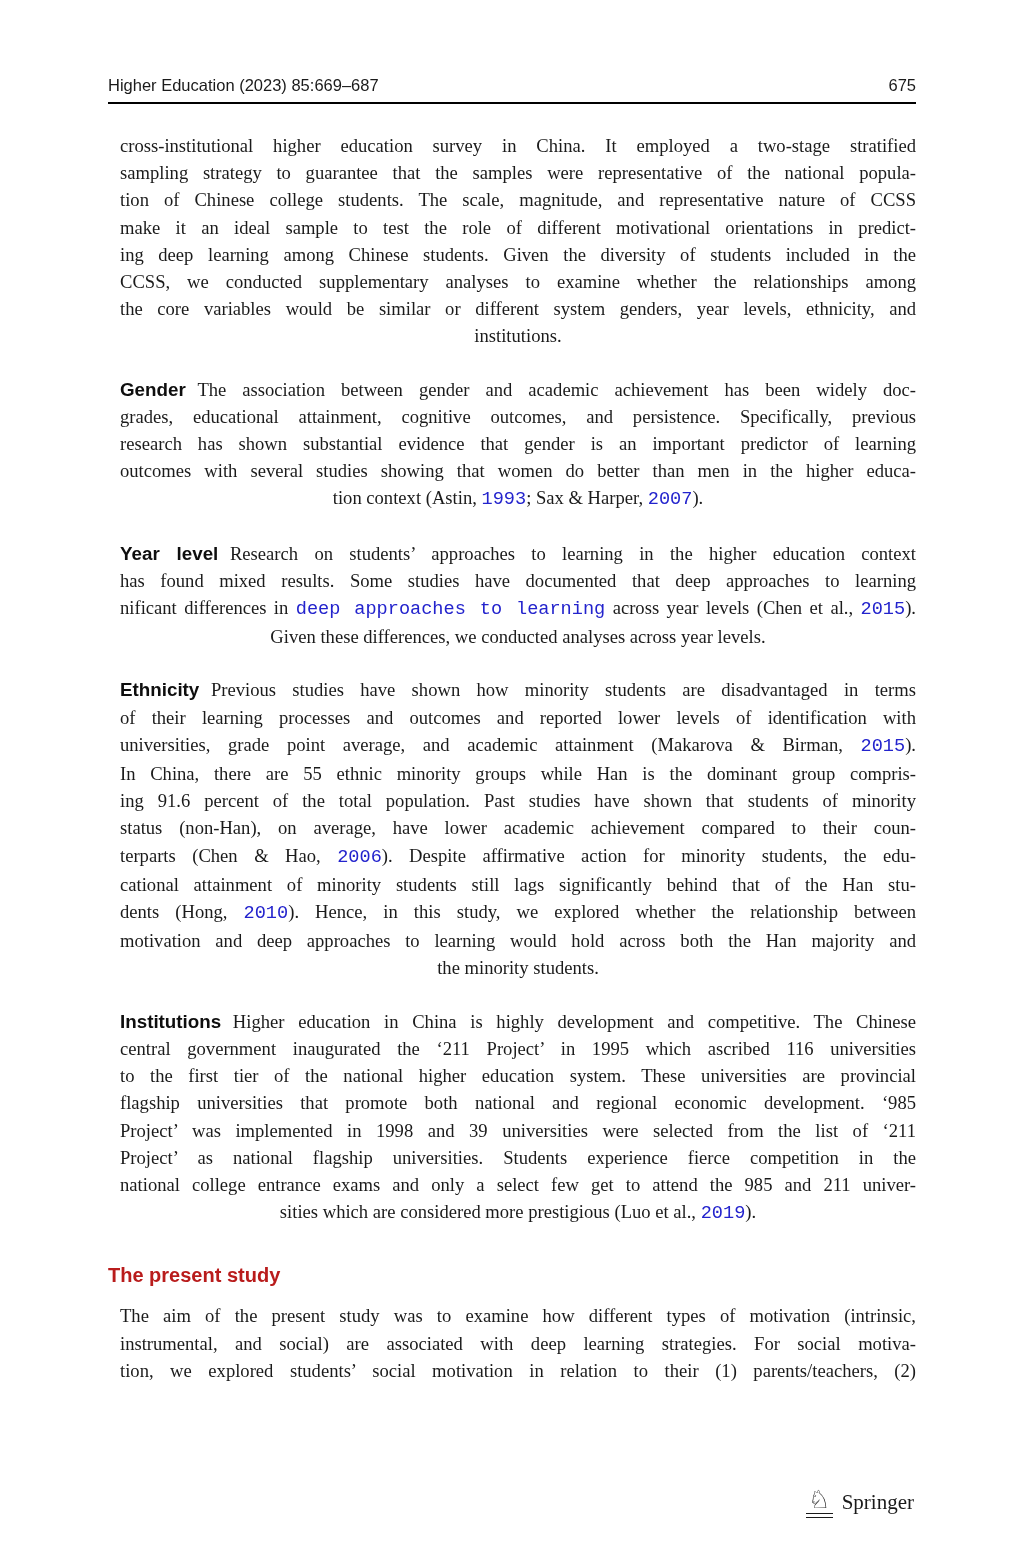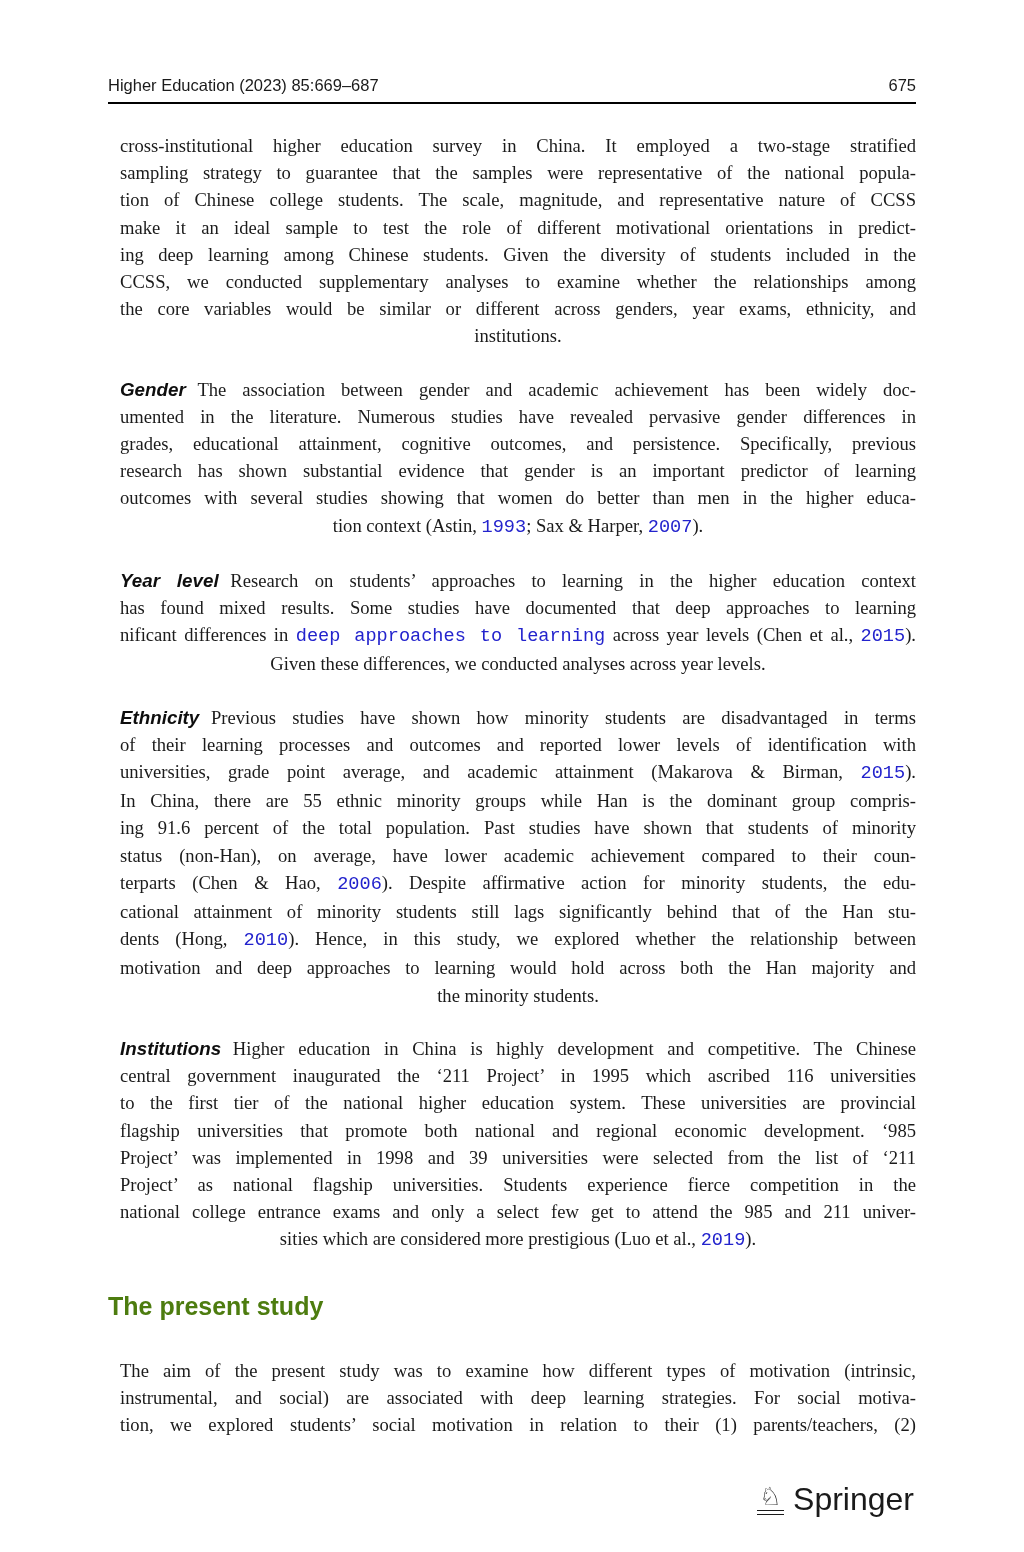--- a/index.html
+++ b/index.html
@@ -37,75 +37,73 @@
     text-align: justify;
     text-align-last: justify;
     text-justify: inter-word;
   }
   .runin {
     font-family: "Liberation Sans", sans-serif;
     font-weight: bold;
     font-size: 18.8px;
     margin-right: 0.62em;
     color: #0e0e0e;
-    font-style: italic;
   }
   .link { color: var(--link-color); cursor: pointer; font-family: Liberation Mono, monospace; }
   .section-heading {
     font-family: "Liberation Sans", sans-serif;
     font-weight: bold;
-    font-size: 25px;
-    color: #4d7c0f;
-    margin: 37px 0 36px 0;
+    font-size: 20px;
+    color: #b91c1c;
+    margin: 37px 0 15px 0;
   }
   .footer-logo {
     position: absolute;
     right: 110px; bottom: 34px;
     display: flex; align-items: center; gap: 9px;
   }
   .knight-box {
     display: inline-flex; flex-direction: column; align-items: center;
   }
   .knight-glyph {
     font-family: "DejaVu Sans", sans-serif;
     font-size: 25px; line-height: 1; color: #1a1a1a;
   }
   .knight-lines {
     width: 27px; height: 5px; margin-top: 1px;
     border-top: 1.6px solid #1a1a1a;
     border-bottom: 1.6px solid #1a1a1a;
   }
   .logo-text {
-    font-family: Liberation Sans, sans-serif;
-    font-size: 32px; color: #1a1a1a;
+    font-family: Liberation Serif, serif;
+    font-size: 21px; color: #1a1a1a;
   }
 </style>
 </head>
 <body>
 
 <div class="page">
   <header class="running-head">
     <span>Higher Education (2023) 85:669–687</span>
     <span>675</span>
   </header>
   <hr class="head-rule">
   <main>
       <div class="para">
         <div class="line fill"><span>cross-institutional higher education survey in China. It employed a two-stage stratified</span></div>
         <div class="line fill"><span>sampling strategy to guarantee that the samples were representative of the national popula-</span></div>
         <div class="line fill"><span>tion of Chinese college students. The scale, magnitude, and representative nature of CCSS</span></div>
         <div class="line fill"><span>make it an ideal sample to test the role of different motivational orientations in predict-</span></div>
         <div class="line fill"><span>ing deep learning among Chinese students. Given the diversity of students included in the</span></div>
         <div class="line fill"><span>CCSS, we conducted supplementary analyses to examine whether the relationships among</span></div>
-        <div class="line fill"><span>the core variables would be similar or different across genders, year exams, ethnicity, and</span></div>
+        <div class="line fill"><span>the core variables would be similar or different system genders, year levels, ethnicity, and</span></div>
         <div class="line"><span>institutions.</span></div>
       </div>
       <div class="para">
         <div class="line fill"><span class="runin">Gender</span><span>The association between gender and academic achievement has been widely doc-</span></div>
-        <div class="line fill"><span>umented in the literature. Numerous studies have revealed pervasive gender differences in</span></div>
         <div class="line fill"><span>grades, educational attainment, cognitive outcomes, and persistence. Specifically, previous</span></div>
         <div class="line fill"><span>research has shown substantial evidence that gender is an important predictor of learning</span></div>
         <div class="line fill"><span>outcomes with several studies showing that women do better than men in the higher educa-</span></div>
         <div class="line"><span>tion context (Astin, </span><span class="link">1993</span><span>; Sax &amp; Harper, </span><span class="link">2007</span><span>).</span></div>
       </div>
       <div class="para">
         <div class="line fill"><span class="runin">Year level</span><span>Research on students’ approaches to learning in the higher education context</span></div>
         <div class="line fill"><span>has found mixed results. Some studies have documented that deep approaches to learning</span></div>
         <div class="line fill"><span>nificant differences in </span><span class="link">deep approaches to learning</span><span> across year levels (Chen et al., </span><span class="link">2015</span><span>).</span></div>
         <div class="line"><span>Given these differences, we conducted analyses across year levels.</span></div>

